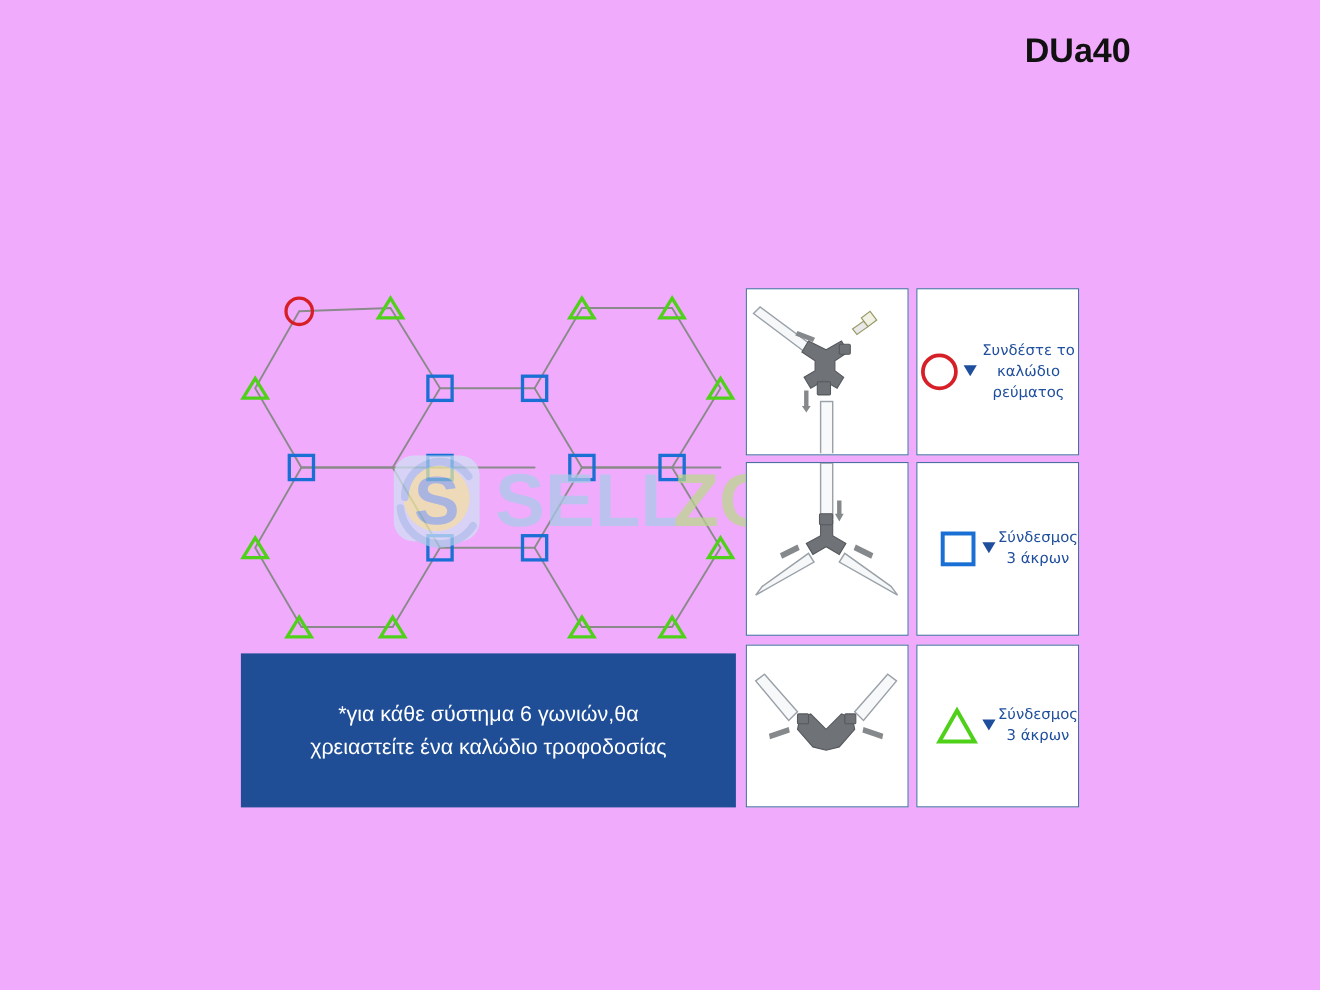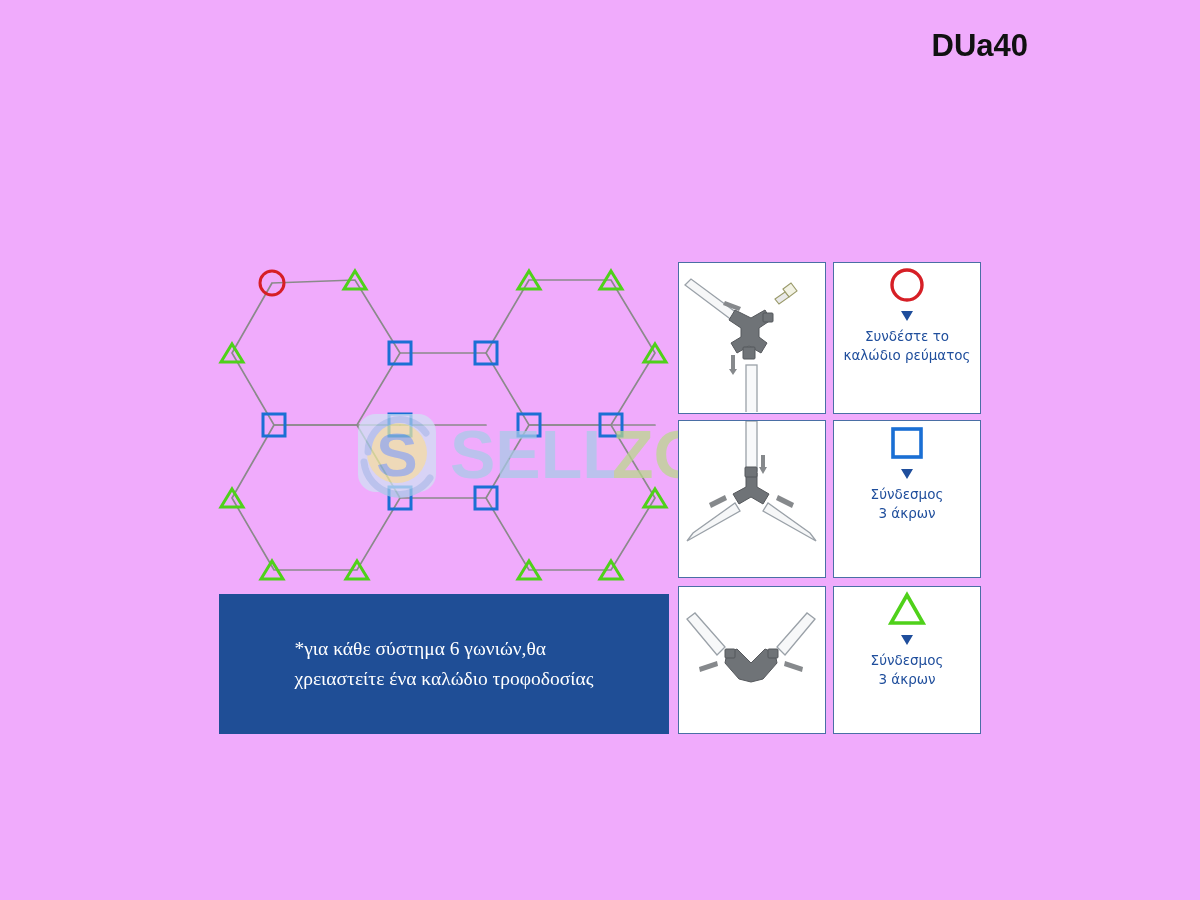--- a/index.html
+++ b/index.html
@@ -76,24 +76,24 @@
     height: 140px;
     background: #1f4e96;
     display: flex;
     align-items: center;
     justify-content: center;
     box-sizing: border-box;
     padding: 0 14px;
   }
   .note-text {
     color: #ffffff;
-    font-family: Liberation Serif, serif;
+    font-family: Liberation Sans, sans-serif;
     font-size: 19.5px;
     line-height: 30px;
-    text-align: left;
+    text-align: center;
     white-space: pre-line;
   }
 
   
   .panel {
     position: absolute;
     border: 1.6px solid #4a6fa5;
     background: #ffffff;
     box-sizing: border-box;
   }
@@ -103,23 +103,23 @@
   .panel-legend-1 { left: 833px; top: 262px; width: 148px; height: 152px; }
   .panel-legend-2 { left: 833px; top: 420px; width: 148px; height: 158px; }
   .panel-legend-3 { left: 833px; top: 586px; width: 148px; height: 148px; }
 
   .panel svg { display: block; }
 
   .legend-inner {
     width: 100%;
     height: 100%;
     display: flex;
-    flex-direction: column;
+    flex-direction: row;
     align-items: center;
-    justify-content: flex-start;
+    justify-content: flex-end;
     box-sizing: border-box;
   }
   .legend-glyph { height: 44px; display: flex; align-items: center; justify-content: center; }
   .legend-arrow { margin-top: 2px; margin-bottom: 4px; }
   .legend-label {
     font-family: "DejaVu Sans", sans-serif;
     font-size: 13.5px;
     line-height: 19px;
     color: #1f4e9c;
     text-align: center;

